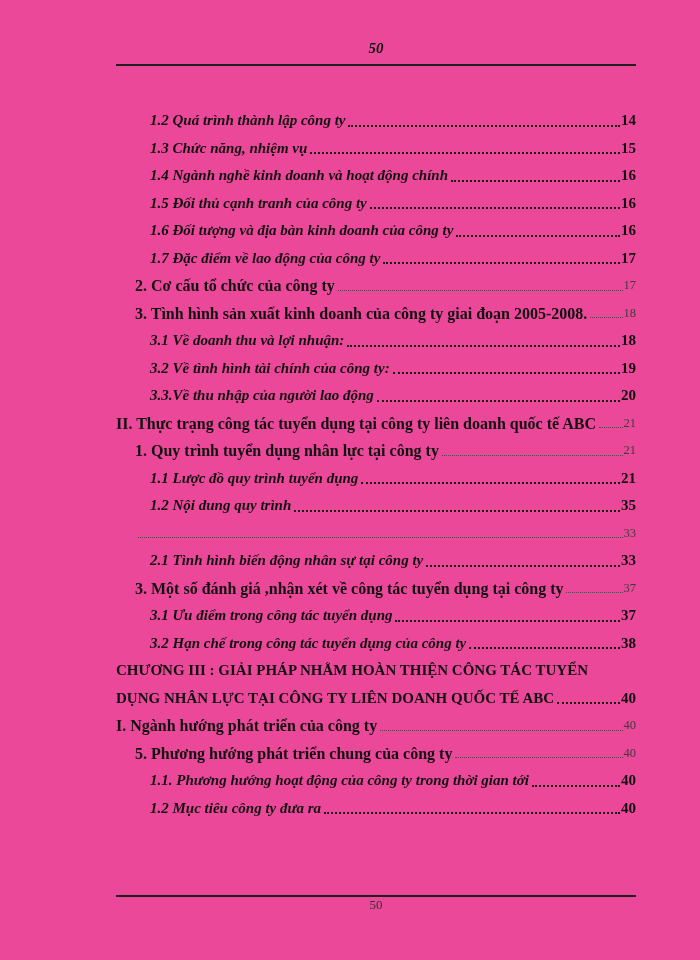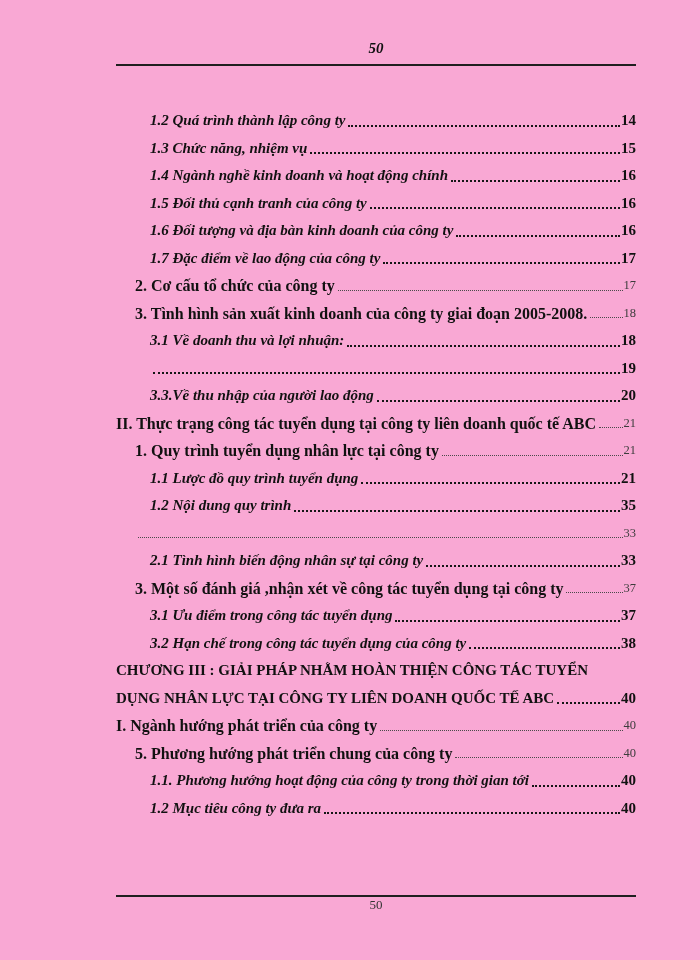--- a/index.html
+++ b/index.html
@@ -1,17 +1,17 @@
 <!DOCTYPE html>
 <html><head>
 <meta charset="utf-8">
 <style>
   html,body{margin:0;padding:0;background:#ffffff;}
   .page{
-    position:relative;width:700px;height:960px;background:#f9a8d4;
+    position:relative;width:700px;height:960px;background:#ec4899;
     font-family:"Liberation Serif","DejaVu Serif",serif;color:#111111;overflow:hidden;
   }
   .header-number{
     position:absolute;top:40px;left:116px;width:520px;text-align:center;
     font-size:15px;font-weight:700;font-style:italic;
   }
   .header-rule{position:absolute;top:64px;left:116px;width:520px;height:2px;background:#1f1f1f;}
   .footer-rule{position:absolute;top:895px;left:116px;width:520px;height:2px;background:#1f1f1f;}
   .footer-number{
     position:absolute;top:897px;left:116px;width:520px;text-align:center;
@@ -83,20 +83,21 @@
         <span class="label">3. Tình hình sản xuất kinh doanh của công ty giai đoạn 2005-2008.</span>
         <span class="dots dots-light"></span>
         <span class="page-num pg-small">18</span>
       </div>
       <div class="row lvl2 style-italic">
         <span class="label">3.1 Về doanh thu và lợi nhuận:</span>
         <span class="dots dots-strong"></span>
         <span class="page-num pg-bold">18</span>
       </div>
       <div class="row lvl2 style-italic">
+        <span class="label">3.2 Về tình hình tài chính của công ty:</span>
         <span class="dots dots-strong"></span>
         <span class="page-num pg-bold">19</span>
       </div>
       <div class="row lvl2 style-italic">
         <span class="label">3.3.Về thu nhập của người lao động</span>
         <span class="dots dots-strong"></span>
         <span class="page-num pg-bold">20</span>
       </div>
       <div class="row lvl0 style-bold">
         <span class="label">II. Thực trạng công tác tuyển dụng tại công ty liên doanh quốc tế ABC</span>

